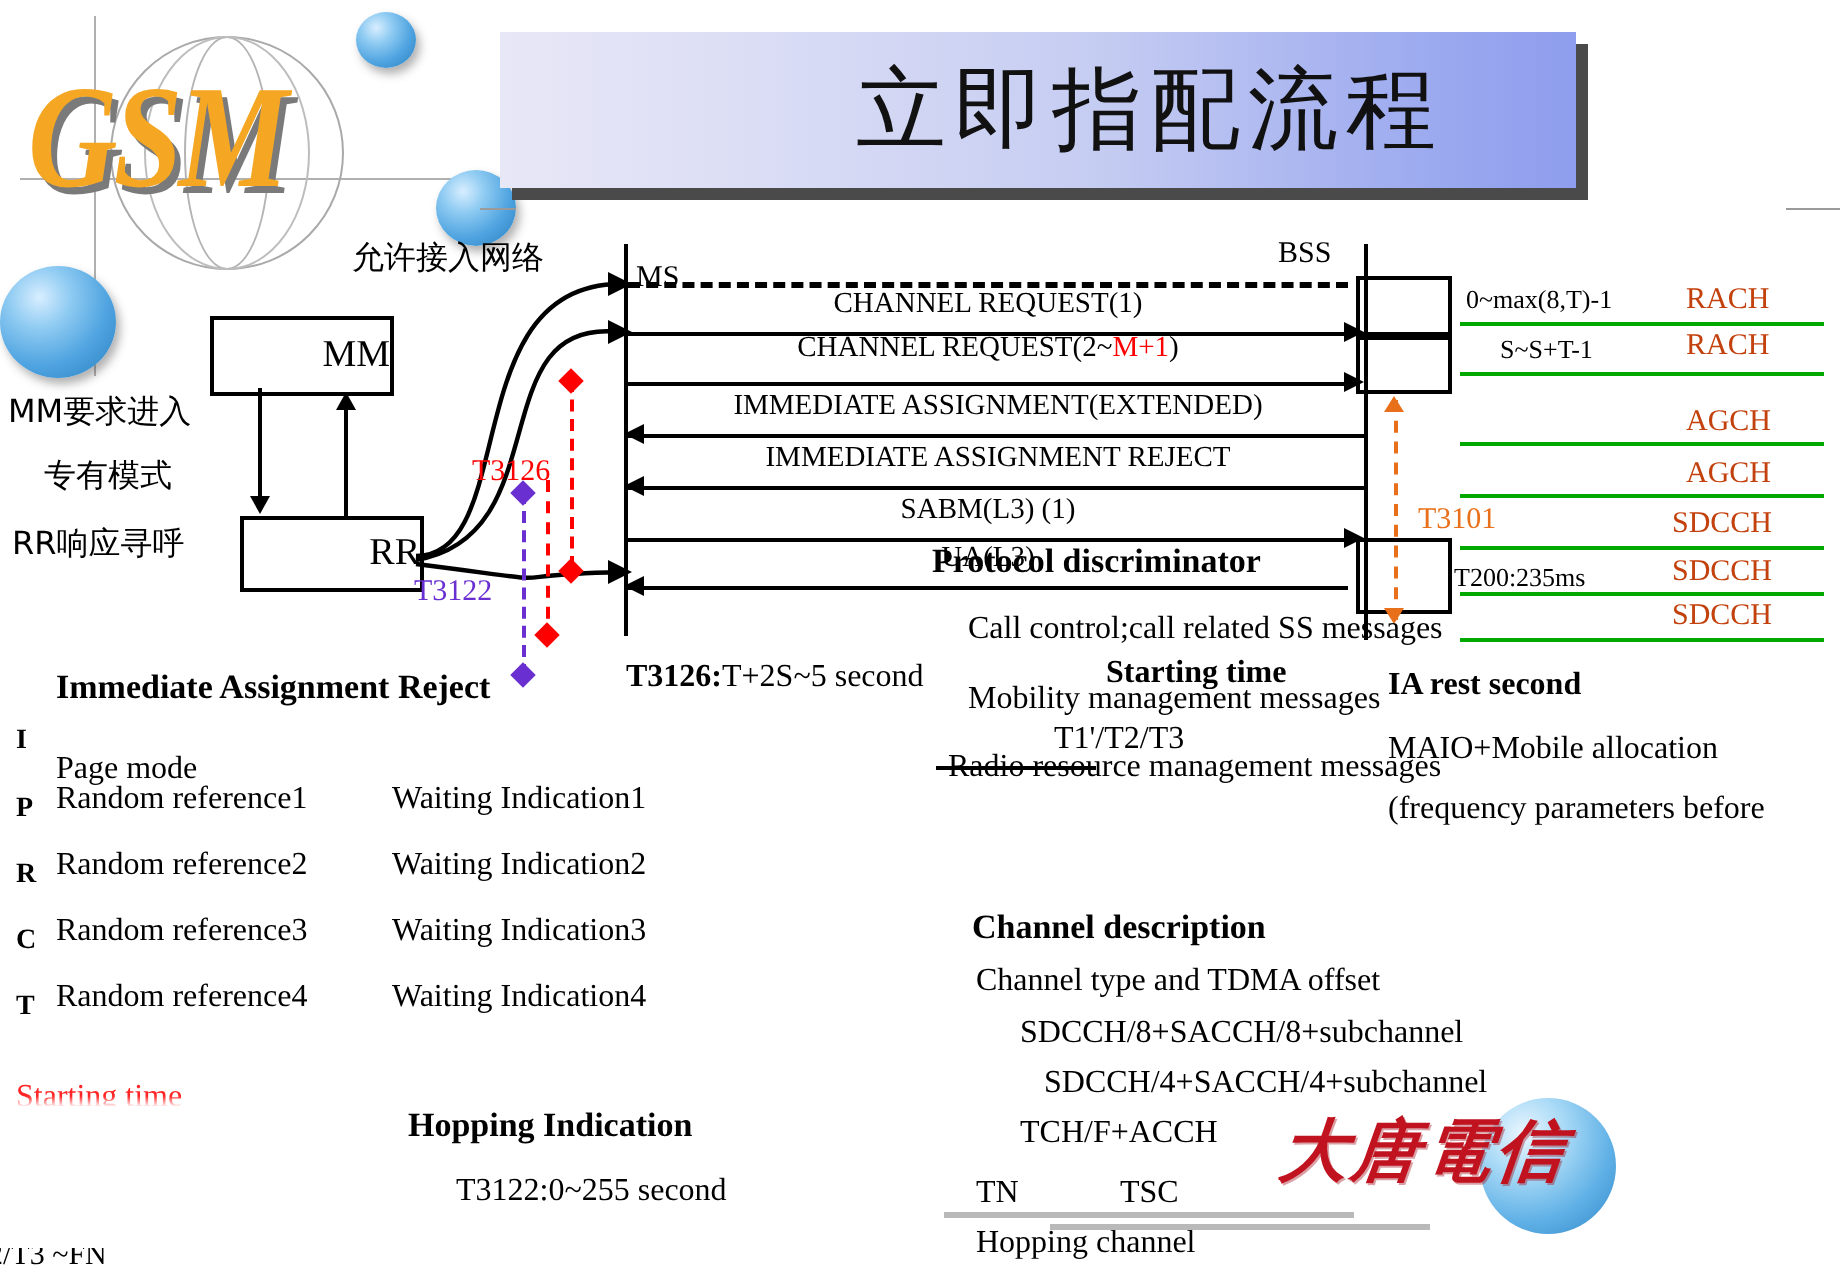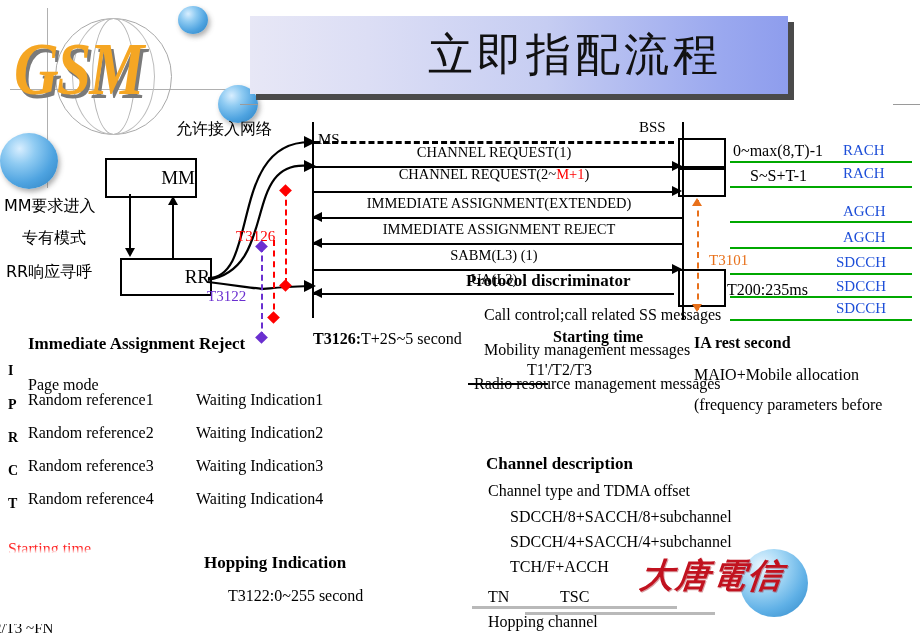--- a/index.html
+++ b/index.html
@@ -80,22 +80,22 @@
   .lifeline-label{font-size:15px;}
 
   .msg-line{position:absolute;height:0;border-top:2px solid #000;}
   .msg-label{position:absolute;font-size:14.5px;white-space:nowrap;text-align:center;}
   .ah-right{position:absolute;width:0;height:0;border-top:5px solid transparent;border-bottom:5px solid transparent;border-left:10px solid #000;}
   .ah-left{position:absolute;width:0;height:0;border-top:5px solid transparent;border-bottom:5px solid transparent;border-right:10px solid #000;}
   .dashed-msg{position:absolute;height:0;border-top:3px dashed #000;}
 
   
   .green-rule{position:absolute;height:0;border-top:2px solid #00a800;}
-  .chan{position:absolute;font-size:15px;color:#1d4ed8;white-space:nowrap;}
-  .rng{position:absolute;font-size:16px;color:#000;white-space:nowrap;}
+  .chan{position:absolute;font-size:15px;color:#c2410c;white-space:nowrap;}
+  .rng{position:absolute;font-size:13px;color:#000;white-space:nowrap;}
 
   
   .bss-box{position:absolute;border:2px solid #000;background:transparent;}
   .timer-label{position:absolute;font-size:15px;white-space:nowrap;}
 
   
   .txt{position:absolute;white-space:nowrap;font-size:16px;}
   .b{font-weight:bold;}
   .red{color:#ff0000;}
   .leftcol-letter{position:absolute;font-size:14px;font-weight:bold;}
@@ -290,21 +290,21 @@
 <div class="abs txt b" style="left:204px;top:553px;font-size:17px;">Hopping Indication</div>
 <div class="abs txt" style="left:228px;top:587px;">T3122:0~255 second</div>
 
 <div class="clip-row" style="left:0px;top:624px;width:250px;height:13px;">
   <div class="abs txt" style="left:-6px;top:-4px;font-size:15px;">2/T3          ~FN</div>
 </div>
 
 <div class="abs txt b" style="left:486px;top:454px;font-size:17px;">Channel description</div>
 <div class="abs txt" style="left:488px;top:482px;">Channel type and TDMA offset</div>
 <div class="abs txt" style="left:510px;top:508px;">SDCCH/8+SACCH/8+subchannel</div>
-<div class="abs txt" style="left:510px;top:533px;">SDCCH/4+SACCH/4+subchannel</div>
+<div class="abs txt" style="left:522px;top:533px;">SDCCH/4+SACCH/4+subchannel</div>
 <div class="abs txt" style="left:510px;top:558px;">TCH/F+ACCH</div>
 <div class="abs txt" style="left:488px;top:588px;">TN</div>
 <div class="abs txt" style="left:560px;top:588px;">TSC</div>
 <div class="abs grey-rule" style="left:472px;top:606px;width:205px;"></div>
 <div class="abs txt" style="left:488px;top:613px;">Hopping channel</div>
 <div class="abs grey-rule" style="left:525px;top:612px;width:190px;"></div>
 
 <div class="abs" id="brand-logo">
   <div id="brand-sphere"></div>
   <div id="brand-cn">大唐電信</div>

